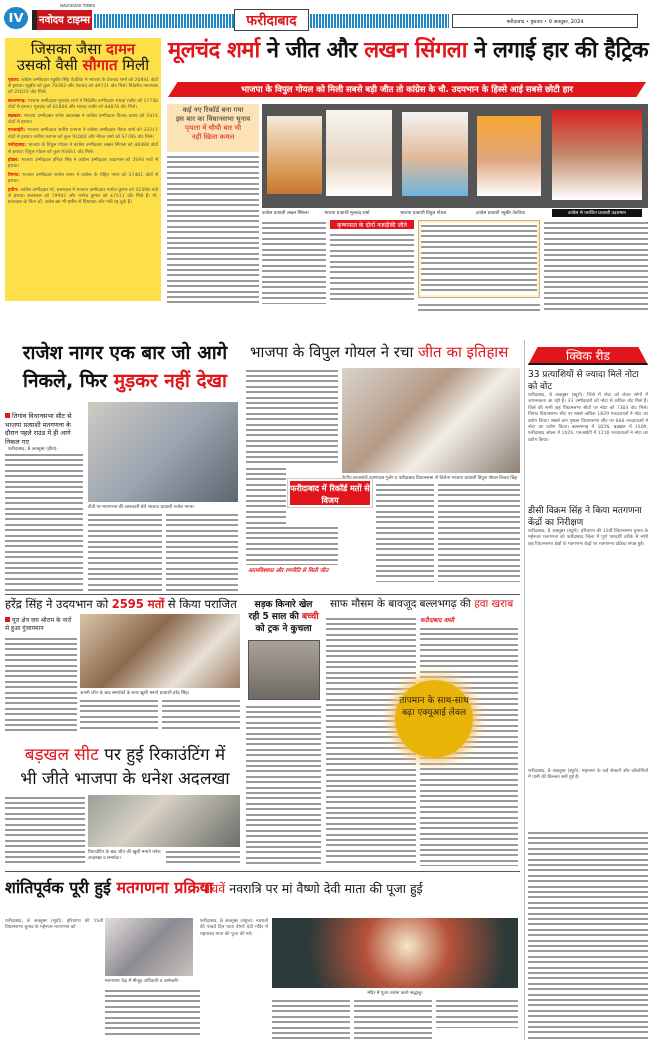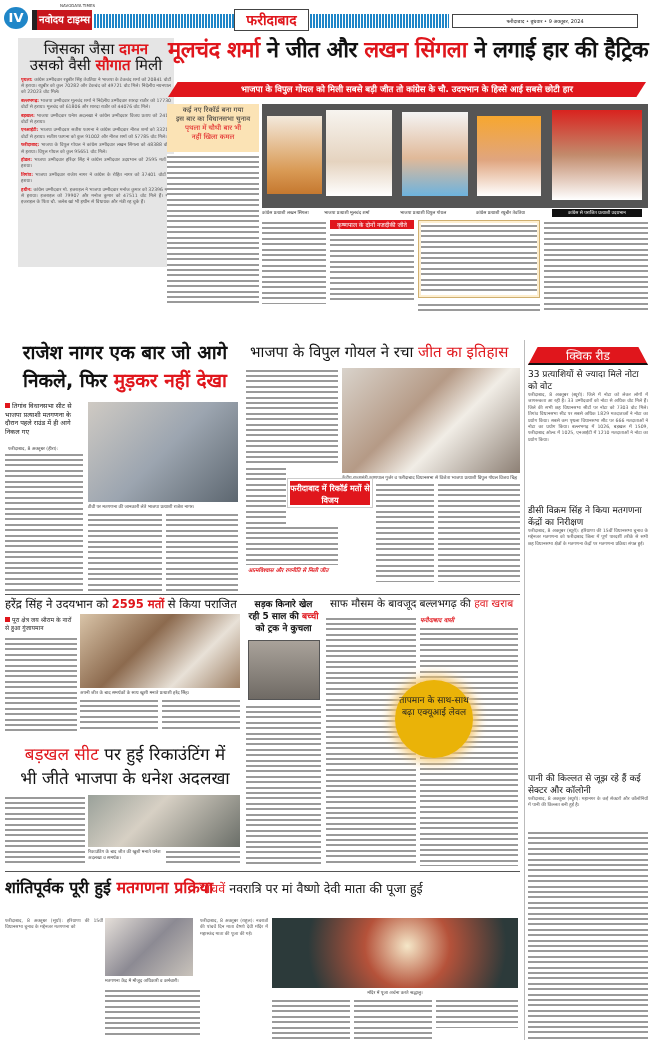--- a/index.html
+++ b/index.html
@@ -21,21 +21,21 @@
   <div class="abs" style="left:4px;top:7px;width:24px;height:22px;background:#1f86c8;border-radius:50%;color:#fff;font-weight:bold;font-size:13px;text-align:center;line-height:22px;"><span>IV</span></div>
   <div class="abs" style="left:32px;top:10px;width:60px;height:20px;background:#c8161c;color:#fff;font-weight:bold;font-size:10px;line-height:20px;text-align:center;border-left:5px solid #222;">
     <span>नवोदय टाइम्स</span>
   </div>
   <div class="abs" style="left:60px;top:3px;font-size:4px;color:#333;">NAVODAYA TIMES</div>
   <div class="abs" style="left:94px;top:14px;width:355px;height:14px;background:repeating-linear-gradient(90deg,#1f86c8 0 2px,#fff 2px 3px);"></div>
   <div class="abs" style="left:234px;top:9px;width:75px;height:22px;background:#fff;border:1px solid #444;color:#e0161c;font-weight:bold;font-size:14px;text-align:center;line-height:20px;"><span>फरीदाबाद</span></div>
   <div class="abs" style="left:452px;top:14px;width:186px;height:14px;border:1px solid #444;font-size:5px;line-height:12px;text-align:center;color:#222;"><span>फरीदाबाद • बुधवार • 9 अक्तूबर, 2024</span></div>
 </div>
 
-<div class="abs" style="left:18px;top:38px;width:156px;height:229px;background:#e5e5e5;">
+<div class="abs" style="left:5px;top:38px;width:156px;height:263px;background:#fde047;">
   <div class="hd" style="font-size:15px;text-align:center;padding-top:4px;font-weight:normal;">
     <span>जिसका जैसा </span><span class="red" style="font-weight:bold">दामन</span><br>
     <span>उसको वैसी </span><span class="red" style="font-weight:bold">सौगात</span><span> मिली</span>
   </div>
   <div style="padding:3px 3px;">
     <div class="txt" style="margin-bottom:2px"><b class="red">पृथला:</b> <span>कांग्रेस उम्मीदवार रघुबीर सिंह तेवतिया ने भाजपा के टेकचंद शर्मा को 20841 वोटों से हराया। रघुबीर को कुल 70282 और टेकचंद को 49721 वोट मिले। निर्दलीय नयनपाल को 22023 वोट मिले।</span></div>
     <div class="txt" style="margin-bottom:2px"><b class="red">बल्लभगढ़:</b> <span>भाजपा उम्मीदवार मूलचंद शर्मा ने निर्दलीय उम्मीदवार शारदा राठौर को 17730 वोटों से हराया। मूलचंद को 61806 और शारदा राठौर को 44076 वोट मिले।</span></div>
     <div class="txt" style="margin-bottom:2px"><b class="red">बड़खल:</b> <span>भाजपा उम्मीदवार धनेश अदलखा ने कांग्रेस उम्मीदवार विजय प्रताप को 2415 वोटों से हराया।</span></div>
     <div class="txt" style="margin-bottom:2px"><b class="red">एनआईटी:</b> <span>भाजपा उम्मीदवार सतीश फागना ने कांग्रेस उम्मीदवार नीरज शर्मा को 33217 वोटों से हराया। सतीश फागना को कुल 91002 और नीरज शर्मा को 57785 वोट मिले।</span></div>
     <div class="txt" style="margin-bottom:2px"><b class="red">फरीदाबाद:</b> <span>भाजपा के विपुल गोयल ने कांग्रेस उम्मीदवार लखन सिंगला को 48388 वोटों से हराया। विपुल गोयल को कुल 95651 वोट मिले।</span></div>
@@ -81,21 +81,21 @@
 <div class="abs" style="left:418px;top:220px;width:122px;height:78px;background:#fdeed0;border:1px solid #d0b070;">
   <div class="txt lines" style="margin:2px;height:72px"></div>
 </div>
 <div class="abs txt lines" style="left:544px;top:220px;width:104px;height:90px;"></div>
 <div class="abs txt lines" style="left:418px;top:302px;width:122px;height:10px;"></div>
 
 <div class="abs hd" style="left:5px;top:338px;width:240px;font-size:19px;font-weight:bold;text-align:center;line-height:28px;">
   <div>राजेश नागर एक बार जो आगे</div>
   <div><span>निकले, फिर </span><span class="red">मुड़कर नहीं देखा</span></div>
 </div>
-<div class="abs" style="left:5px;top:402px;width:80px;font-size:6.5px;line-height:8.5px;color:#222;">
+<div class="abs" style="left:5px;top:412px;width:80px;font-size:6.5px;line-height:8.5px;color:#222;">
   <span style="display:inline-block;width:5px;height:5px;background:#e0161c;margin-right:2px"></span><span>तिगांव विधानसभा सीट से भाजपा प्रत्याशी मतगणना के दौरान पहले राउंड में ही आगे निकल गए</span>
 </div>
 <div class="abs" style="left:8px;top:445px;width:76px;font-size:4.6px;color:#444;"><span>फरीदाबाद, 8 अक्तूबर (हीरा):</span></div>
 <div class="abs txt lines" style="left:5px;top:452px;width:78px;height:140px;"></div>
 <div class="abs photo" style="left:88px;top:402px;width:150px;height:100px;background:linear-gradient(135deg,#cfcac3,#9ca5b0 50%,#5d6770);"></div>
 <div class="abs cap" style="left:88px;top:504px;width:150px;"><span>टीवी पर मतगणना की जानकारी लेते भाजपा प्रत्याशी राजेश नागर।</span></div>
 <div class="abs txt lines" style="left:88px;top:512px;width:74px;height:80px;"></div>
 <div class="abs txt lines" style="left:166px;top:512px;width:72px;height:80px;"></div>
 
 <div class="abs hd" style="left:250px;top:345px;width:270px;font-size:15px;font-weight:normal;white-space:nowrap;">
@@ -110,21 +110,20 @@
 <div class="abs" style="left:248px;top:566px;width:90px;font-size:5.5px;color:#e0161c;font-style:italic;font-weight:bold;"><span>आत्मविश्वास और रणनीति से मिली जीत</span></div>
 <div class="abs txt lines" style="left:376px;top:482px;width:58px;height:100px;"></div>
 <div class="abs txt lines" style="left:438px;top:482px;width:82px;height:100px;"></div>
 
 <div class="abs" style="left:528px;top:347px;width:120px;height:18px;background:#e0161c;color:#fff;font-size:12px;line-height:18px;text-align:center;clip-path:polygon(8% 0,92% 0,100% 100%,0 100%);border-bottom:2px solid #111;"><span>क्विक रीड</span></div>
 <div class="abs" style="left:528px;top:368px;width:120px;">
   <div class="hd" style="font-size:9px;font-weight:normal;line-height:12px;">33 प्रत्याशियों से ज्यादा मिले नोटा को वोट</div>
   <div class="txt" style="height:110px;">फरीदाबाद, 8 अक्तूबर (ब्यूरो): जिले में नोटा को लेकर लोगों में जागरूकता आ रही है। 33 उम्मीदवारों को नोटा से अधिक वोट मिले हैं। जिले की सभी छह विधानसभा सीटों पर नोटा को 7303 वोट मिले। तिगांव विधानसभा सीट पर सबसे अधिक 1829 मतदाताओं ने नोटा का प्रयोग किया। सबसे कम पृथला विधानसभा सीट पर 666 मतदाताओं ने नोटा का प्रयोग किया। बल्लभगढ़ में 1026, बड़खल में 1509, फरीदाबाद ओल्ड में 1025, एनआईटी में 1210 मतदाताओं ने नोटा का प्रयोग किया।</div>
   <div class="hd" style="font-size:9px;font-weight:normal;line-height:12px;margin-top:2px;">डीसी विक्रम सिंह ने किया मतगणना केंद्रों का निरीक्षण</div>
   <div class="txt" style="height:240px;">फरीदाबाद, 8 अक्तूबर (ब्यूरो): हरियाणा की 15वीं विधानसभा चुनाव के मद्देनजर मतगणना को फरीदाबाद जिला में पूर्ण पारदर्शी तरीके से सभी छह विधानसभा क्षेत्रों के मतगणना केंद्रों पर मतगणना प्रक्रिया संपन्न हुई।</div>
-  <div class="hd" style="font-size:9px;font-weight:normal;line-height:12px;margin-top:4px;">पानी की किल्लत से जूझ रहे हैं कई सेक्टर और कॉलोनी</div>
   <div class="txt" style="height:30px;">फरीदाबाद, 8 अक्तूबर (ब्यूरो): महानगर के कई सेक्टरों और कॉलोनियों में पानी की किल्लत बनी हुई है।</div>
 </div>
 <div class="abs txt lines" style="left:528px;top:830px;width:120px;height:210px;"></div>
 
 <div class="abs rule" style="left:5px;top:594px;width:515px;height:1px"></div>
 
 <div class="abs hd" style="left:5px;top:598px;width:240px;font-size:11.5px;font-weight:normal;white-space:nowrap;">
   <span>हरेंद्र सिंह ने उदयभान को </span><span class="red" style="font-weight:bold">2595 मतों</span><span> से किया पराजित</span>
 </div>
 <div class="abs" style="left:5px;top:616px;width:72px;font-size:6px;line-height:8px;"><span style="display:inline-block;width:5px;height:5px;background:#e0161c;margin-right:2px"></span><span>पूरा क्षेत्र जय श्रीराम के नारों से हुआ गुंजायमान</span></div>

